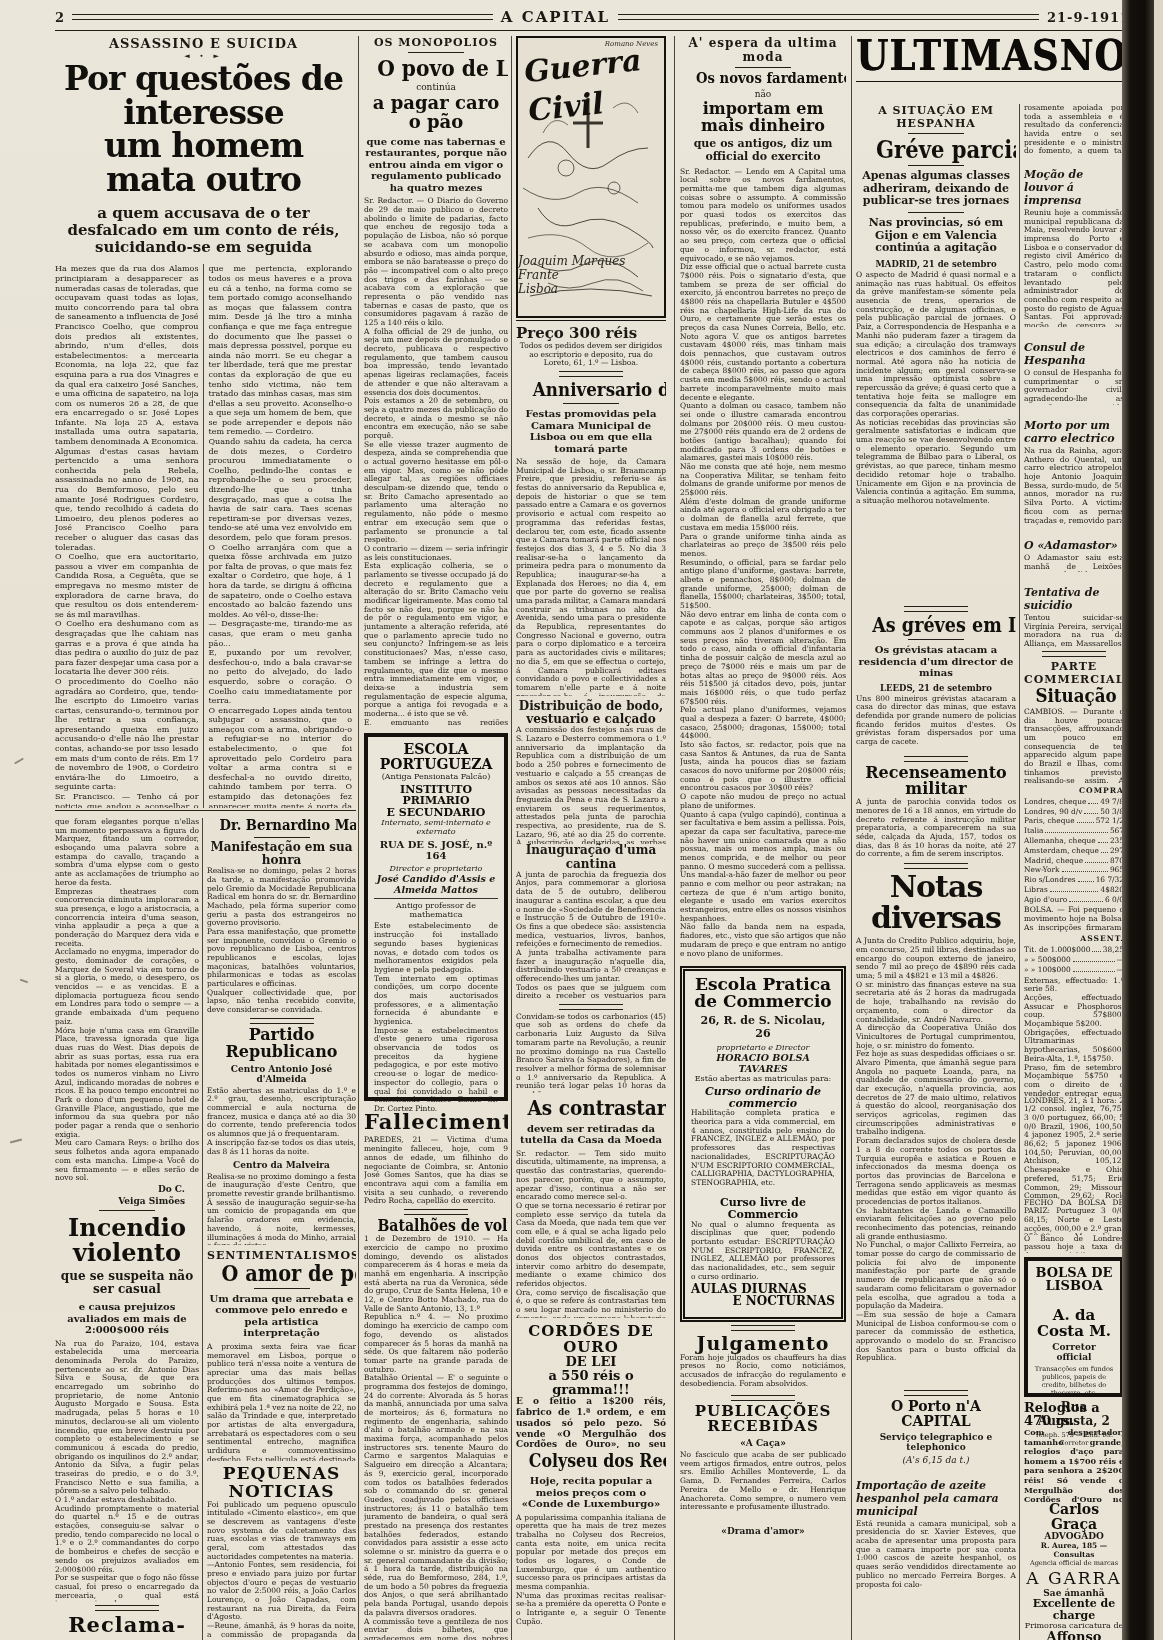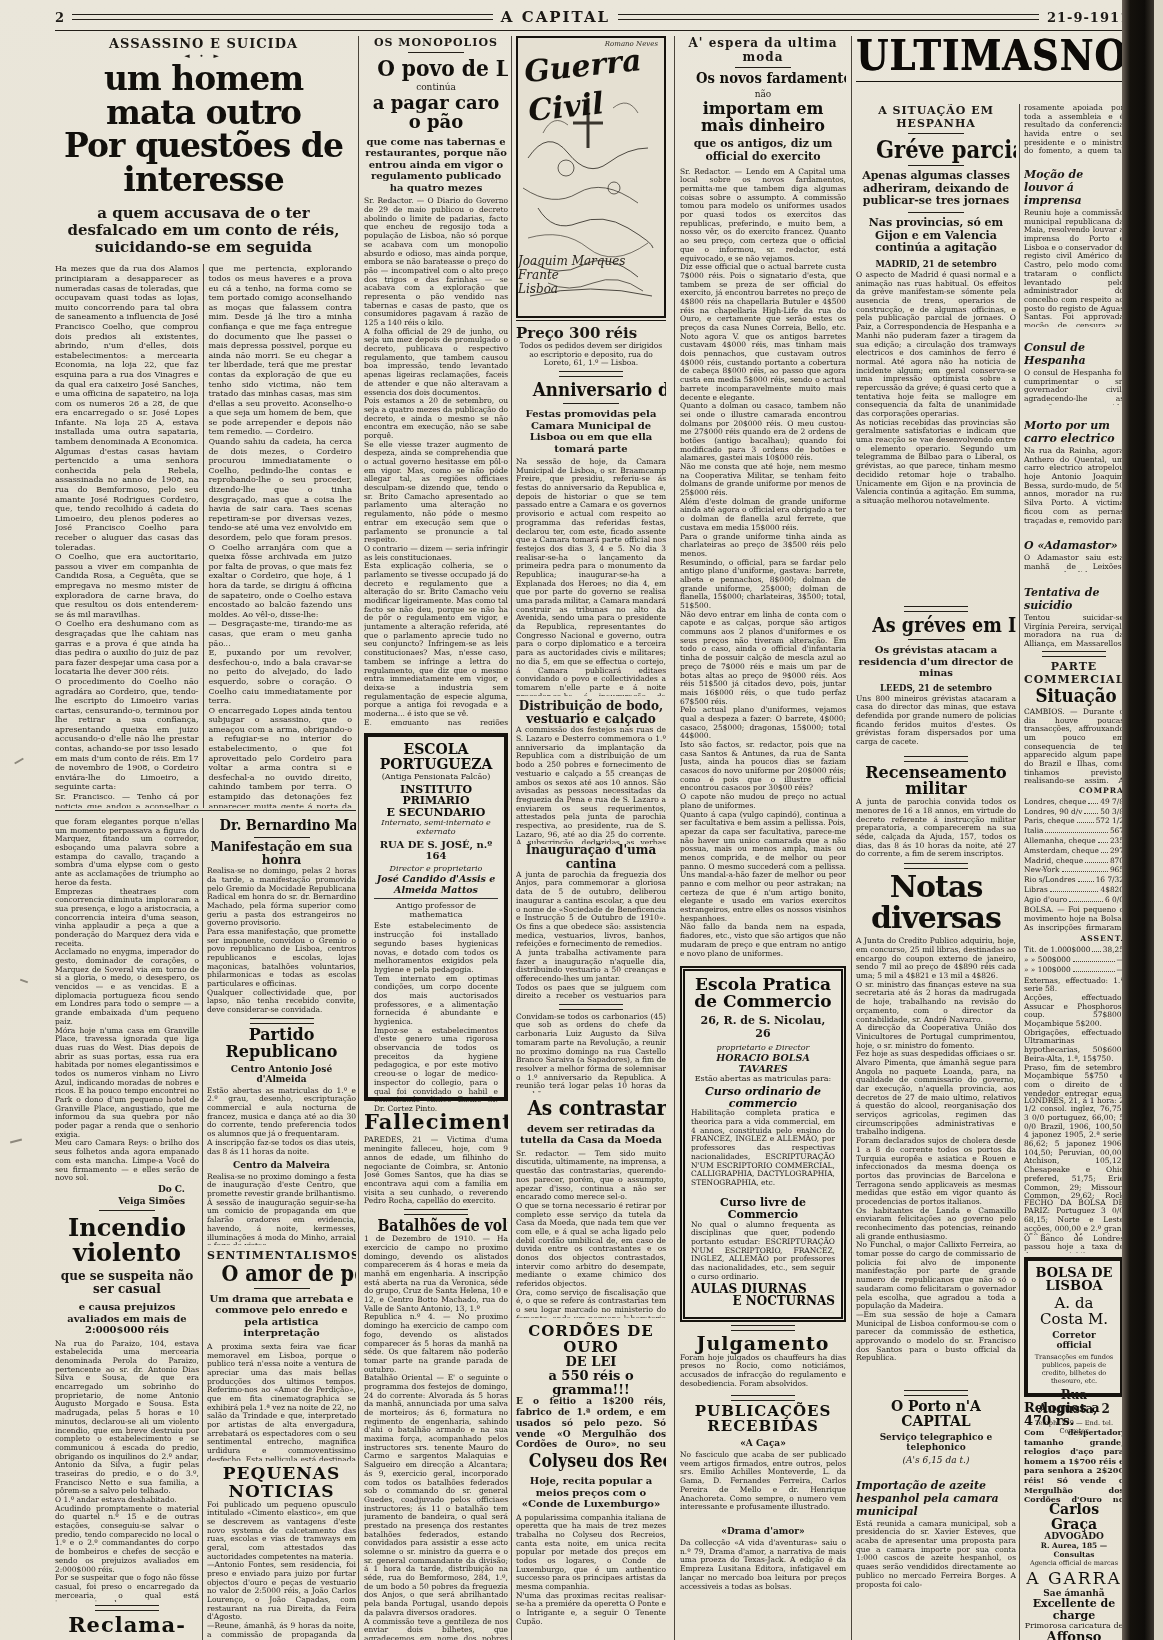--- a/index.html
+++ b/index.html
@@ -78,22 +78,22 @@
   <div class="vsep" style="left:511px;top:36px;height:1604px;"></div>
   <div class="vsep" style="left:674px;top:36px;height:1604px;"></div>
   <div class="vsep" style="left:851px;top:36px;height:1604px;"></div>
   <div class="vsep" style="left:1019px;top:104px;height:1536px;"></div>
   <div class="vsep" style="left:202px;top:818px;height:822px;"></div>
   <div class="hsep" style="left:55px;top:810px;width:301px;"></div>
 
   <div class="col" style="left:55px;top:36px;width:297px;height:772px;">
     <div class="kicker">ASSASSINO E SUICIDA</div>
     <div class="arrows">◄ ∙ ►</div>
+    <div class="hxl">Por questões de interesse</div>
     <div class="hxl">um homem mata outro</div>
-    <div class="hxl">Por questões de interesse</div>
     <div class="deck" style="font-size:15px;margin:8px 6px;">a quem accusava de o ter desfalcado em um conto de réis, suicidando-se em seguida</div>
     <div class="body" style="height:585px;column-count:2;column-gap:10px;column-rule:1px solid #4a443a;column-fill:auto;">Ha mezes que da rua dos Alamos principiaram a desapparecer as numeradas casas de toleradas, que occupavam quasi todas as lojas, muito concorrendo para tal obra de saneamento a influencia de José Francisco Coelho, que comprou dois predios ali existentes, abrindo, n'um d'elles, dois estabelecimentos: a mercearia Economia, na loja 22, que faz esquina para a rua dos Vinagres e da qual era caixeiro José Sanches, e uma officina de sapateiro, na loja com os numeros 26 a 28, de que era encarregado o sr. José Lopes Infante. Na loja 25 A, estava installada uma outra sapataria, tambem denominada A Economica.
 Algumas d'estas casas haviam pertencido a uma senhora conhecida pela Rebela, assassinada no anno de 1908, na rua do Bemformoso, pelo seu amante José Rodrigues Cordeiro, que, tendo recolhido á cadeia do Limoeiro, deu plenos poderes ao José Francisco Coelho para receber o aluguer das casas das toleradas.
 O Coelho, que era auctoritario, passou a viver em companhia de Candida Rosa, a Ceguêta, que se empregava no mesmo mister de exploradora de carne brava, do que resultou os dois entenderem-se ás mil maravilhas.
 O Coelho era deshumano com as desgraçadas que lhe cahiam nas garras e a prova é que ainda ha dias pedira o auxilio do juiz de paz para fazer despejar uma casa por a locataria lhe dever 300 réis.
 O procedimento do Coelho não agradára ao Cordeiro, que, tendo-lhe escripto do Limoeiro varias cartas, censurando-o, terminou por lhe retirar a sua confiança, apresentando queixa em juizo accusando-o d'elle não lhe prestar contas, achando-se por isso lesado em mais d'um conto de réis. Em 17 de novembro de 1908, o Cordeiro enviára-lhe do Limoeiro, a seguinte carta:
 Sr. Francisco. — Tenho cá por noticia que andou a aconselhar o meu cunhado que me fosse parte no processo e o senhor por sua vez anda pondo todo em seu nome o que me pertencia, explorando todos os meus haveres e a prova eu cá a tenho, na forma como se tem portado comigo aconselhando as moças que falassem contra mim. Desde já lhe tiro a minha confiança e que me faça entregue do documento que lhe passei o mais depressa possivel, porque eu ainda não morri. Se eu chegar a ter liberdade, terá que me prestar contas da exploração de que eu tenho sido victima, não tem tratado das minhas casas, mas sim d'ellas a seu proveito. Aconselho-o a que seja um homem de bem, que se pode arrepender e depois não tem remedio. — Cordeiro.
 Quando sahiu da cadeia, ha cerca de dois mezes, o Cordeiro procurou immediatamente o Coelho, pedindo-lhe contas e reprobando-lhe o seu proceder, dizendo-lhe que o tinha desgraçado, mas que a coisa lhe havia de sair cara. Taes scenas repetiram-se por diversas vezes, tendo-se até uma vez envolvido em desordem, pelo que foram presos. O Coelho arranjára com que a queixa fôsse archivada em juizo por falta de provas, o que mais fez exaltar o Cordeiro, que hoje, á 1 hora da tarde, se dirigiu á officina de sapateiro, onde o Coelho estava encostado ao balcão fazendo uns moldes. Ao vêl-o, disse-lhe:
 — Desgraçaste-me, tirando-me as casas, que eram o meu ganha pão...
 E, puxando por um revolver, desfechou-o, indo a bala cravar-se no peito do alvejado, do lado esquerdo, sobre o coração. O Coelho caiu immediatamente por terra.
@@ -283,21 +283,20 @@
       <div class="adtitle" style="font-size:12px;text-align:right;">E NOCTURNAS</div>
     </div>
     <div class="sep"></div>
     <div class="hlg" style="font-size:19px;letter-spacing:1px;">Julgamento</div>
     <div class="body t" style="height:38px;">Foram hoje julgados os chauffeurs ha dias presos no Rocio, como noticiámos, accusados de infracção do regulamento e desobediencia. Foram absolvidos.</div>
     <div class="sep"></div>
     <div class="hmd" style="font-size:15px;letter-spacing:1px;">PUBLICAÇÕES RECEBIDAS</div>
     <div class="centersub">«A Caça»</div>
     <div class="body t" style="height:72px;">No fasciculo que acaba de ser publicado veem artigos firmados, entre outros, pelos srs. Emilio Achilles Monteverde, L. da Gama, D. Fernandes Ferreira, Carlos Pereira de Mello e dr. Henrique Anachoreta. Como sempre, o numero vem interessante e profusamente illustrado.</div>
     <div class="centersub">«Drama d'amor»</div>
-    <div class="body t">Da collecção «A vida d'aventuras» saiu o n.º 79, Drama d'amor, a narrativa de mais uma proeza do Texas-Jack. A edição é da Empreza Lusitana Editora, infatigavel em lançar no mercado boa leitura por preços accessiveis a todas as bolsas.</div>
   </div>
 
   <div class="banner">
     <div class="bannertxt">
       <span>ULTIMAS</span>
       <span>NOTICIAS</span>
     </div>
     <div class="under"></div>
   </div>
 
@@ -431,21 +430,21 @@
     <div class="body t" style="height:120px;margin-top:2px;">Externas, effectuado: 1.ª serie 58.
 Acções, effectuado: Assucar e Phosphoros, coup. 57$800, Moçambique 5$200.
 Obrigações, effectuado: Ultramarinas hypothecarias, 50$600; Beira-Alta, 1.ª, 15$750.
 Praso, fim de setembro: Moçambique 5$750 e com o direito de o vendedor entregar egual quantidade, 5$350.
 Fim de outubro: Moçambique com prime de 100 réis, 5$360 e com direito do vendedor entregar egual quantidade, 5$250; Zambezia, 3$660.</div>
     <div class="body t" style="height:102px;">LONDRES, 21, á 1 hora: 2 1/2 consol. inglez, 76,75; 3 0/0 portuguez, 66,00; 5 0/0 Brazil, 1906, 100,50; 4 japonez 1905, 2.ª serie, 86,62; 5 japonez 1906, 104,50; Peruvian, 00,00; Atchison, 105,12; Chesapeake e Ohio prefered, 51,75; Erie Common, 29; Missouri Common, 29,62; Rock Island; Southern Pacific, 109,25; Southern common, 27,50; Union Pac., 108,12; Canad (19 pref.), 54,25; U. S. Steel ration. com., 66,12; Amalgamated; Tanganyka, 3,56; Beira Railway; Moçambique, 21,00; Rand-Mines, 6.</div>
     <div class="body t" style="height:36px;">FECHO DA BOLSA DE PARIZ: Portuguez 3 0/0 68,15; Norte e Leste acções, 000,00 e 2.º gran, 250,00; Moçambique 27,50; Zambezia, 18,50.</div>
     <div class="body t" style="height:18px;">O Banco de Londres passou hoje a taxa de desconto a 4 0/0.</div>
     <div class="boxad" style="margin-top:4px;height:122px;">
       <div class="adtitle" style="font-size:13px;">BOLSA DE LISBOA</div>
-      <div class="adtitle" style="font-size:15px;font-weight:normal;margin-top:3px;">A. da Costa M.</div>
+      <div class="adtitle" style="font-size:15px;font-weight:bold;margin-top:15px;">A. da Costa M.</div>
       <div class="centersub">Corretor official</div>
       <div class="adsub" style="font-size:6.6px;">Transacções em fundos publicos, papeis de credito, bilhetes do thesouro, etc.</div>
       <div class="adaddr" style="font-size:12px;">Rua Augusta, 2</div>
       <div class="adsub" style="font-size:6.6px;">Teleph. 579 — End. tel. Corretor</div>
     </div>
     <div class="hmd" style="font-size:13px;text-align:left;margin-top:4px;">Relogios a 470 rs.</div>
     <div class="body" style="font-weight:bold;font-size:8px;height:74px;">Com despertador, tamanho grande, relogios d'aço para homem a 1$700 réis e para senhora a 2$200 réis! Só vende o Mergulhão dos Cordões d'Ouro no seu deposito. R. de S. Paulo, 162 e 162-B.</div>
     <div class="hmd" style="font-size:14px;">Carlos Graça</div>
     <div class="centersub" style="margin:0;">ADVOGADO</div>
     <div class="centersub" style="margin:0;font-size:7.4px;">R. Aurea, 185 — Consultas</div>

